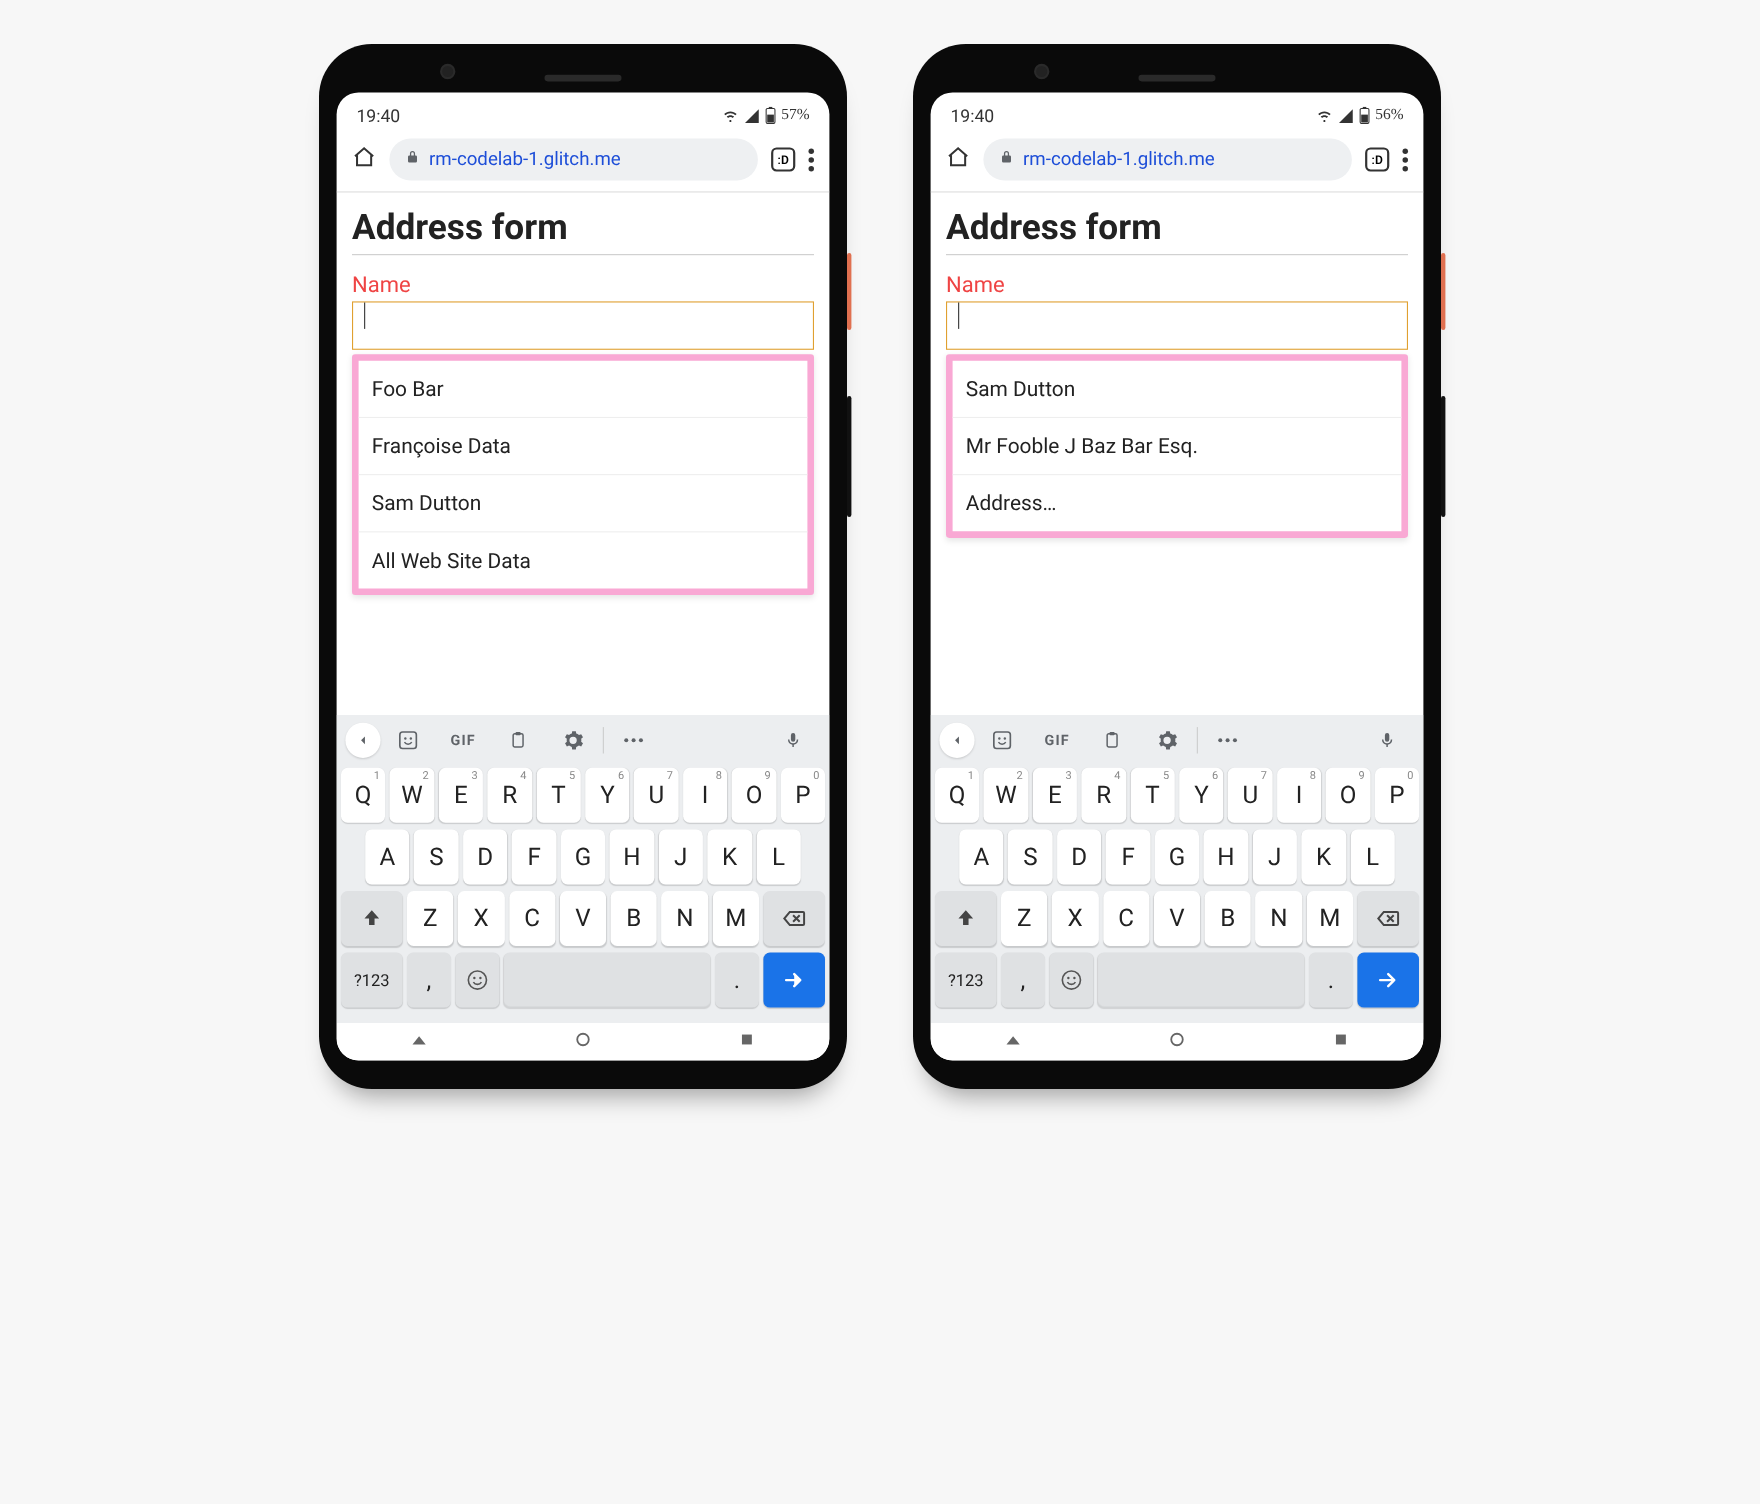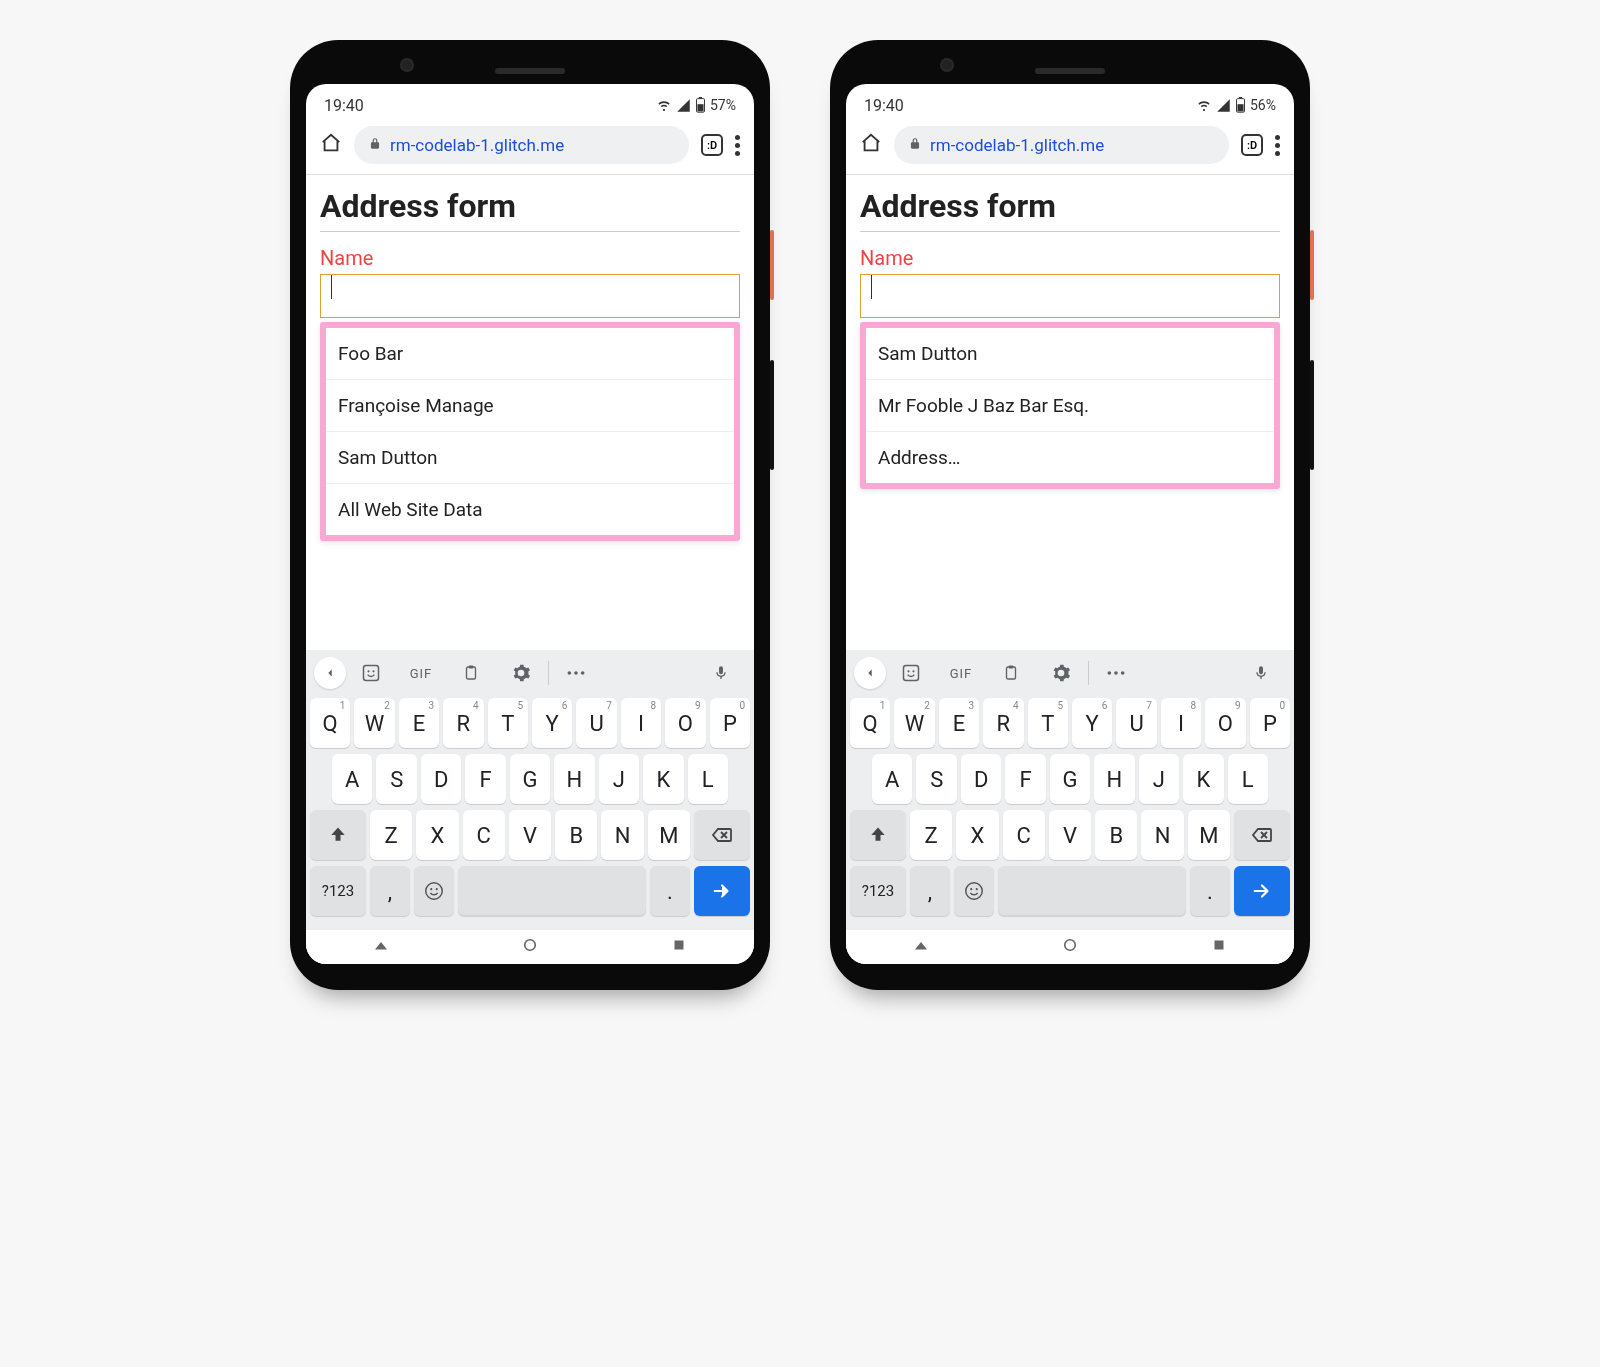--- a/index.html
+++ b/index.html
@@ -71,21 +71,21 @@
   .status-bar{
     height:34px;
     display:flex;
     align-items:center;
     justify-content:space-between;
     padding:0 18px;
     font-size:16px;
     color:#333;
     margin-top:4px;
   }
-  .status-right{ display:flex; align-items:center; gap:4px; font-size:14px;}
+  .status-right{ display:flex; align-items:center; gap:4px; font-size:14px;font-family:Liberation Serif, serif;}
   .wifi-icon, .signal-icon, .battery-icon{ display:inline-flex; align-items:center;}
 
   
   .browser-bar{
     display:flex;
     align-items:center;
     gap:12px;
     padding:4px 14px 10px;
   }
   .home-icon svg{ width:22px; height:22px; }
@@ -183,21 +183,21 @@
     width:50px;
     height:36px;
     font-size:18px;
   }
   .kb-tool.circle{
     background:#fff;
     border-radius:50%;
     width:32px;height:32px;
     box-shadow:0 1px 2px rgba(0,0,0,0.15);
   }
-  .kb-tool.gif{ font-size:13px; font-weight:400; letter-spacing:1px;}
+  .kb-tool.gif{ font-size:13px; font-weight:700; letter-spacing:1px;}
   .kb-tool.sep{ width:1px; background:#ccc; height:24px; margin:0 2px;}
   .kb-tool.flex{ flex:1; }
   .kb-rows{ padding:2px 4px 6px; }
   .kb-row{ display:flex; justify-content:center; gap:4px; margin-bottom:6px;}
   .key{
     background:#ffffff;
     border-radius:6px;
     height:50px;
     flex:1;
     display:flex;
@@ -295,21 +295,21 @@
     </div>
 
     <div class="page-divider"></div>
 
     <div class="page-content">
       <h1 class="page-title">Address form</h1>
       <div class="field-label">Name</div>
       <div class="name-input"><span class="cursor"></span></div>
       <div class="autofill-list">
           <div class="autofill-item">Foo Bar</div>
-          <div class="autofill-item">Françoise Manage</div>
+          <div class="autofill-item">Françoise Data</div>
           <div class="autofill-item">Sam Dutton</div>
           <div class="autofill-item">All Web Site Data</div>
         </div>
     </div>
 
     <div class="keyboard">
       <div class="kb-toolbar">
         <div class="kb-tool circle">
             <svg width="14" height="14" viewBox="0 0 24 24">
               <path fill="#5f6368" d="M15 6l-6 6 6 6"></path>

